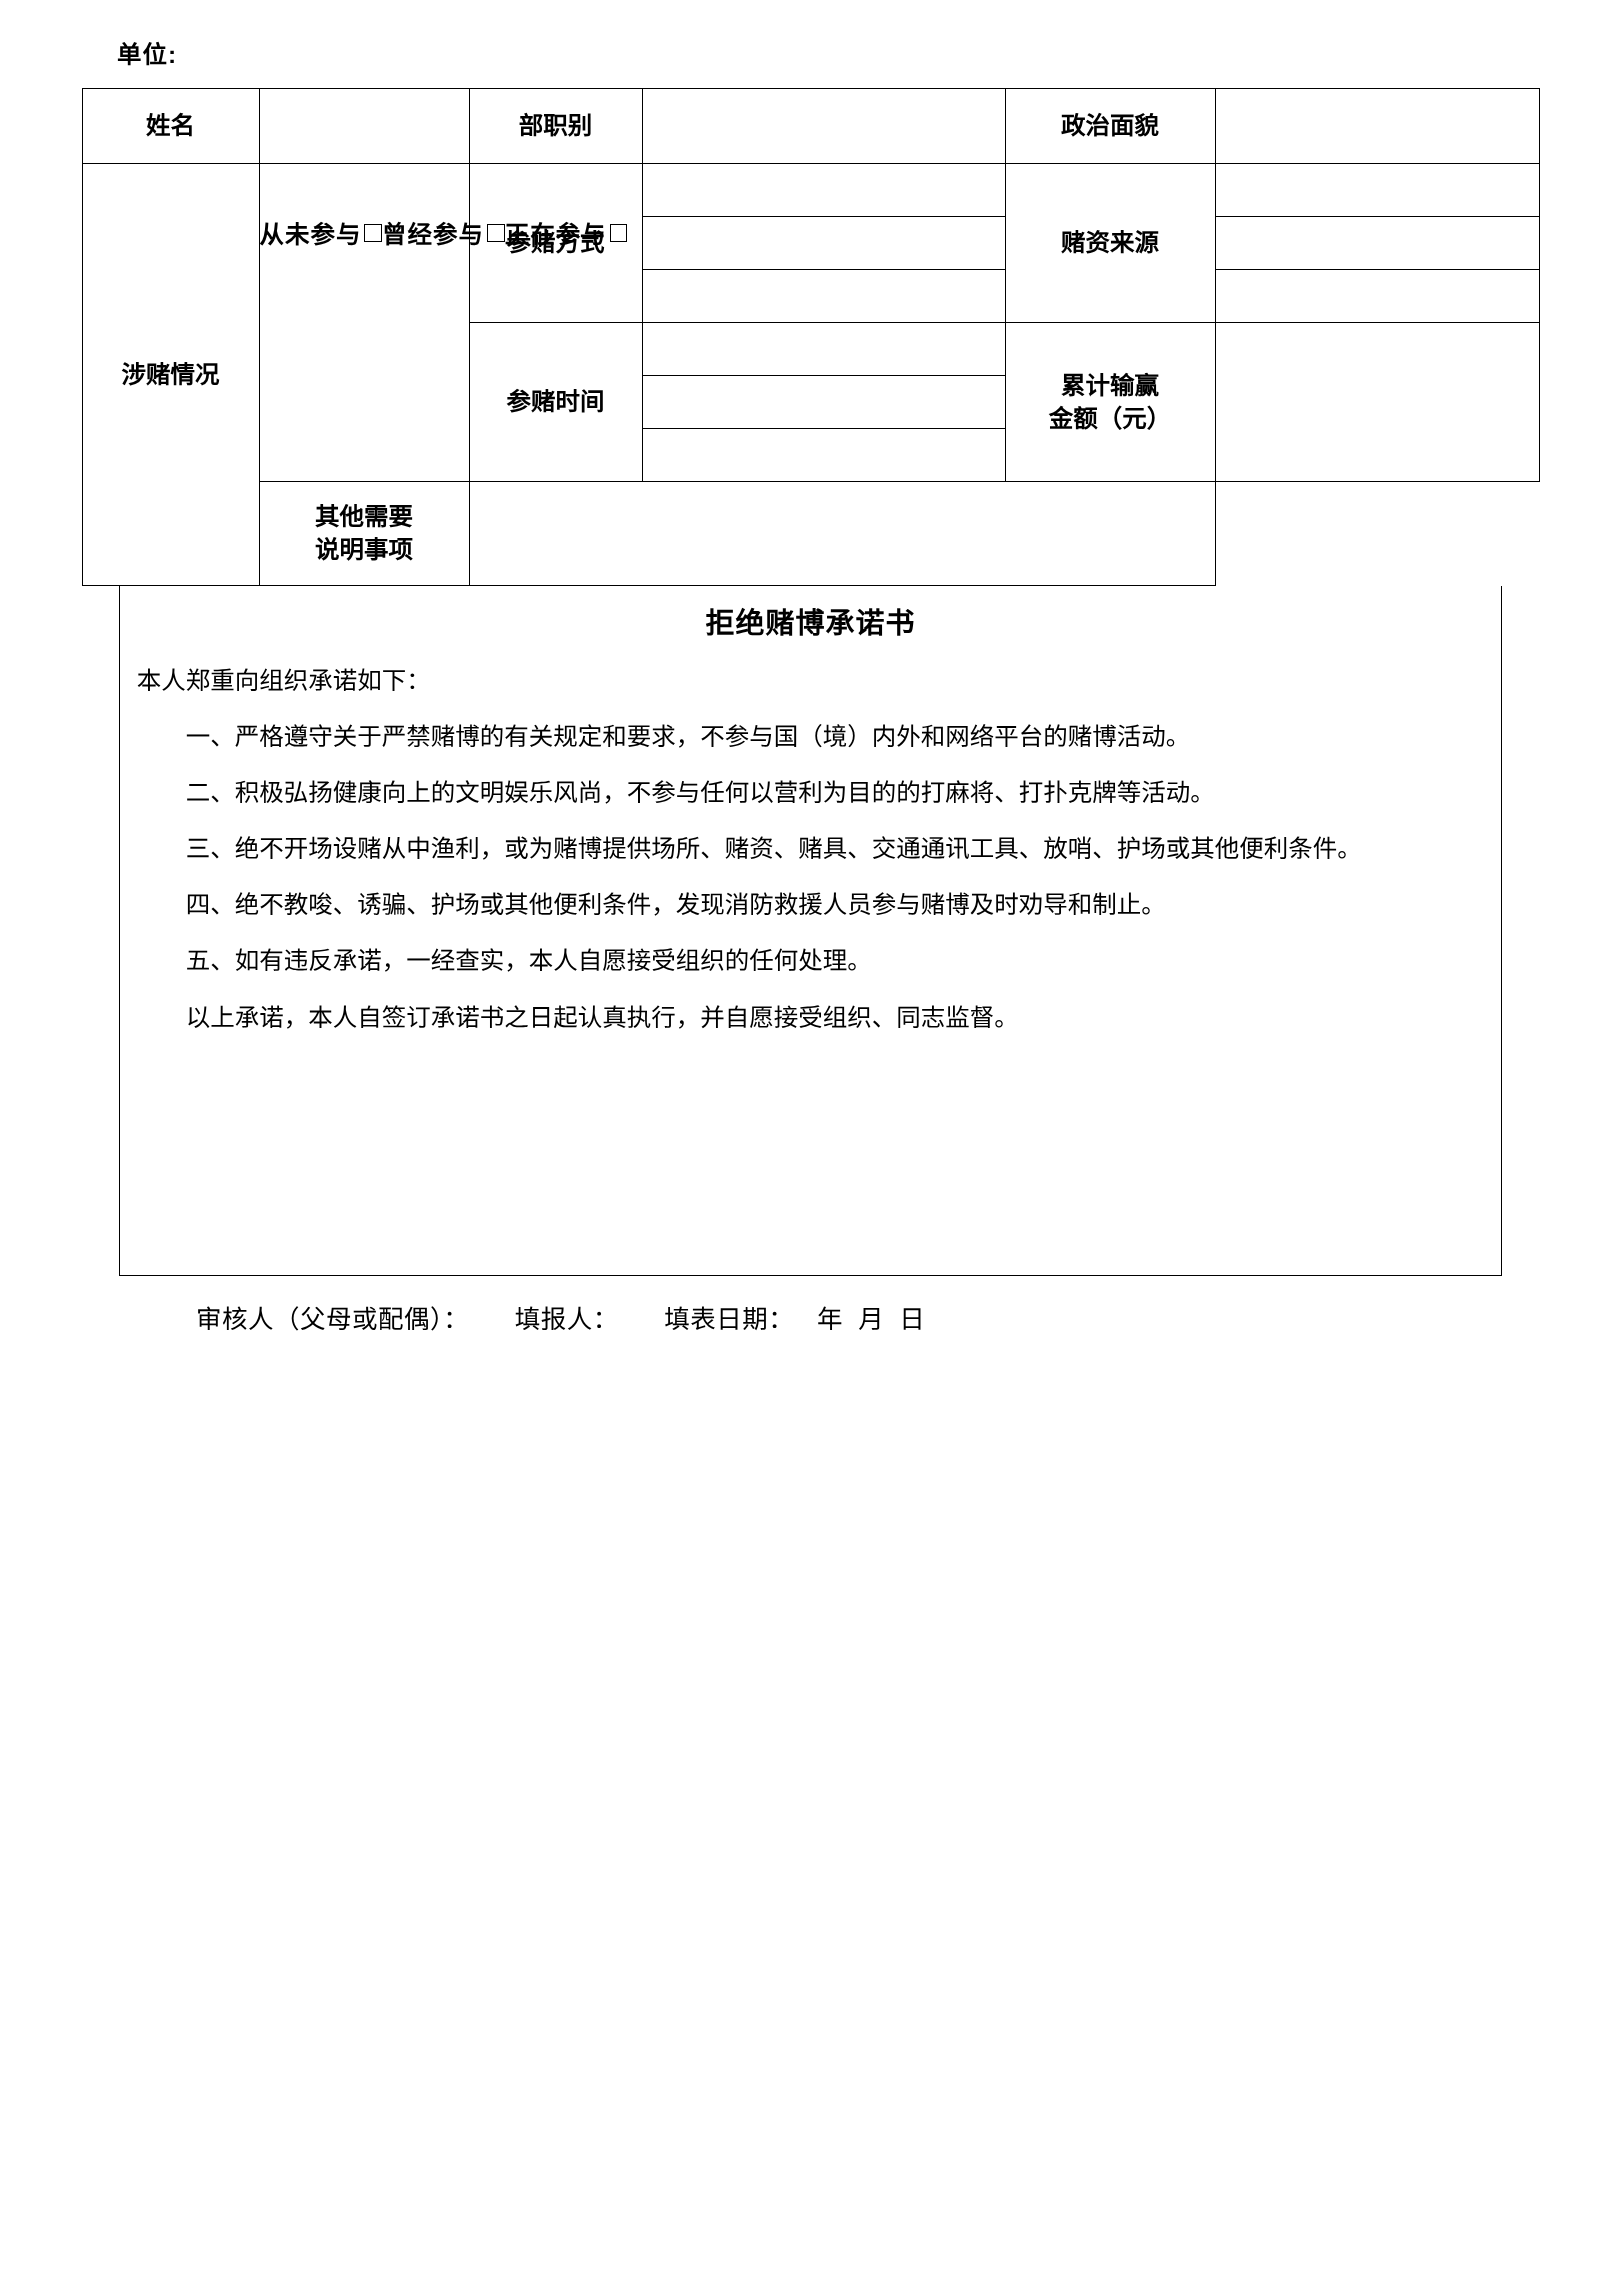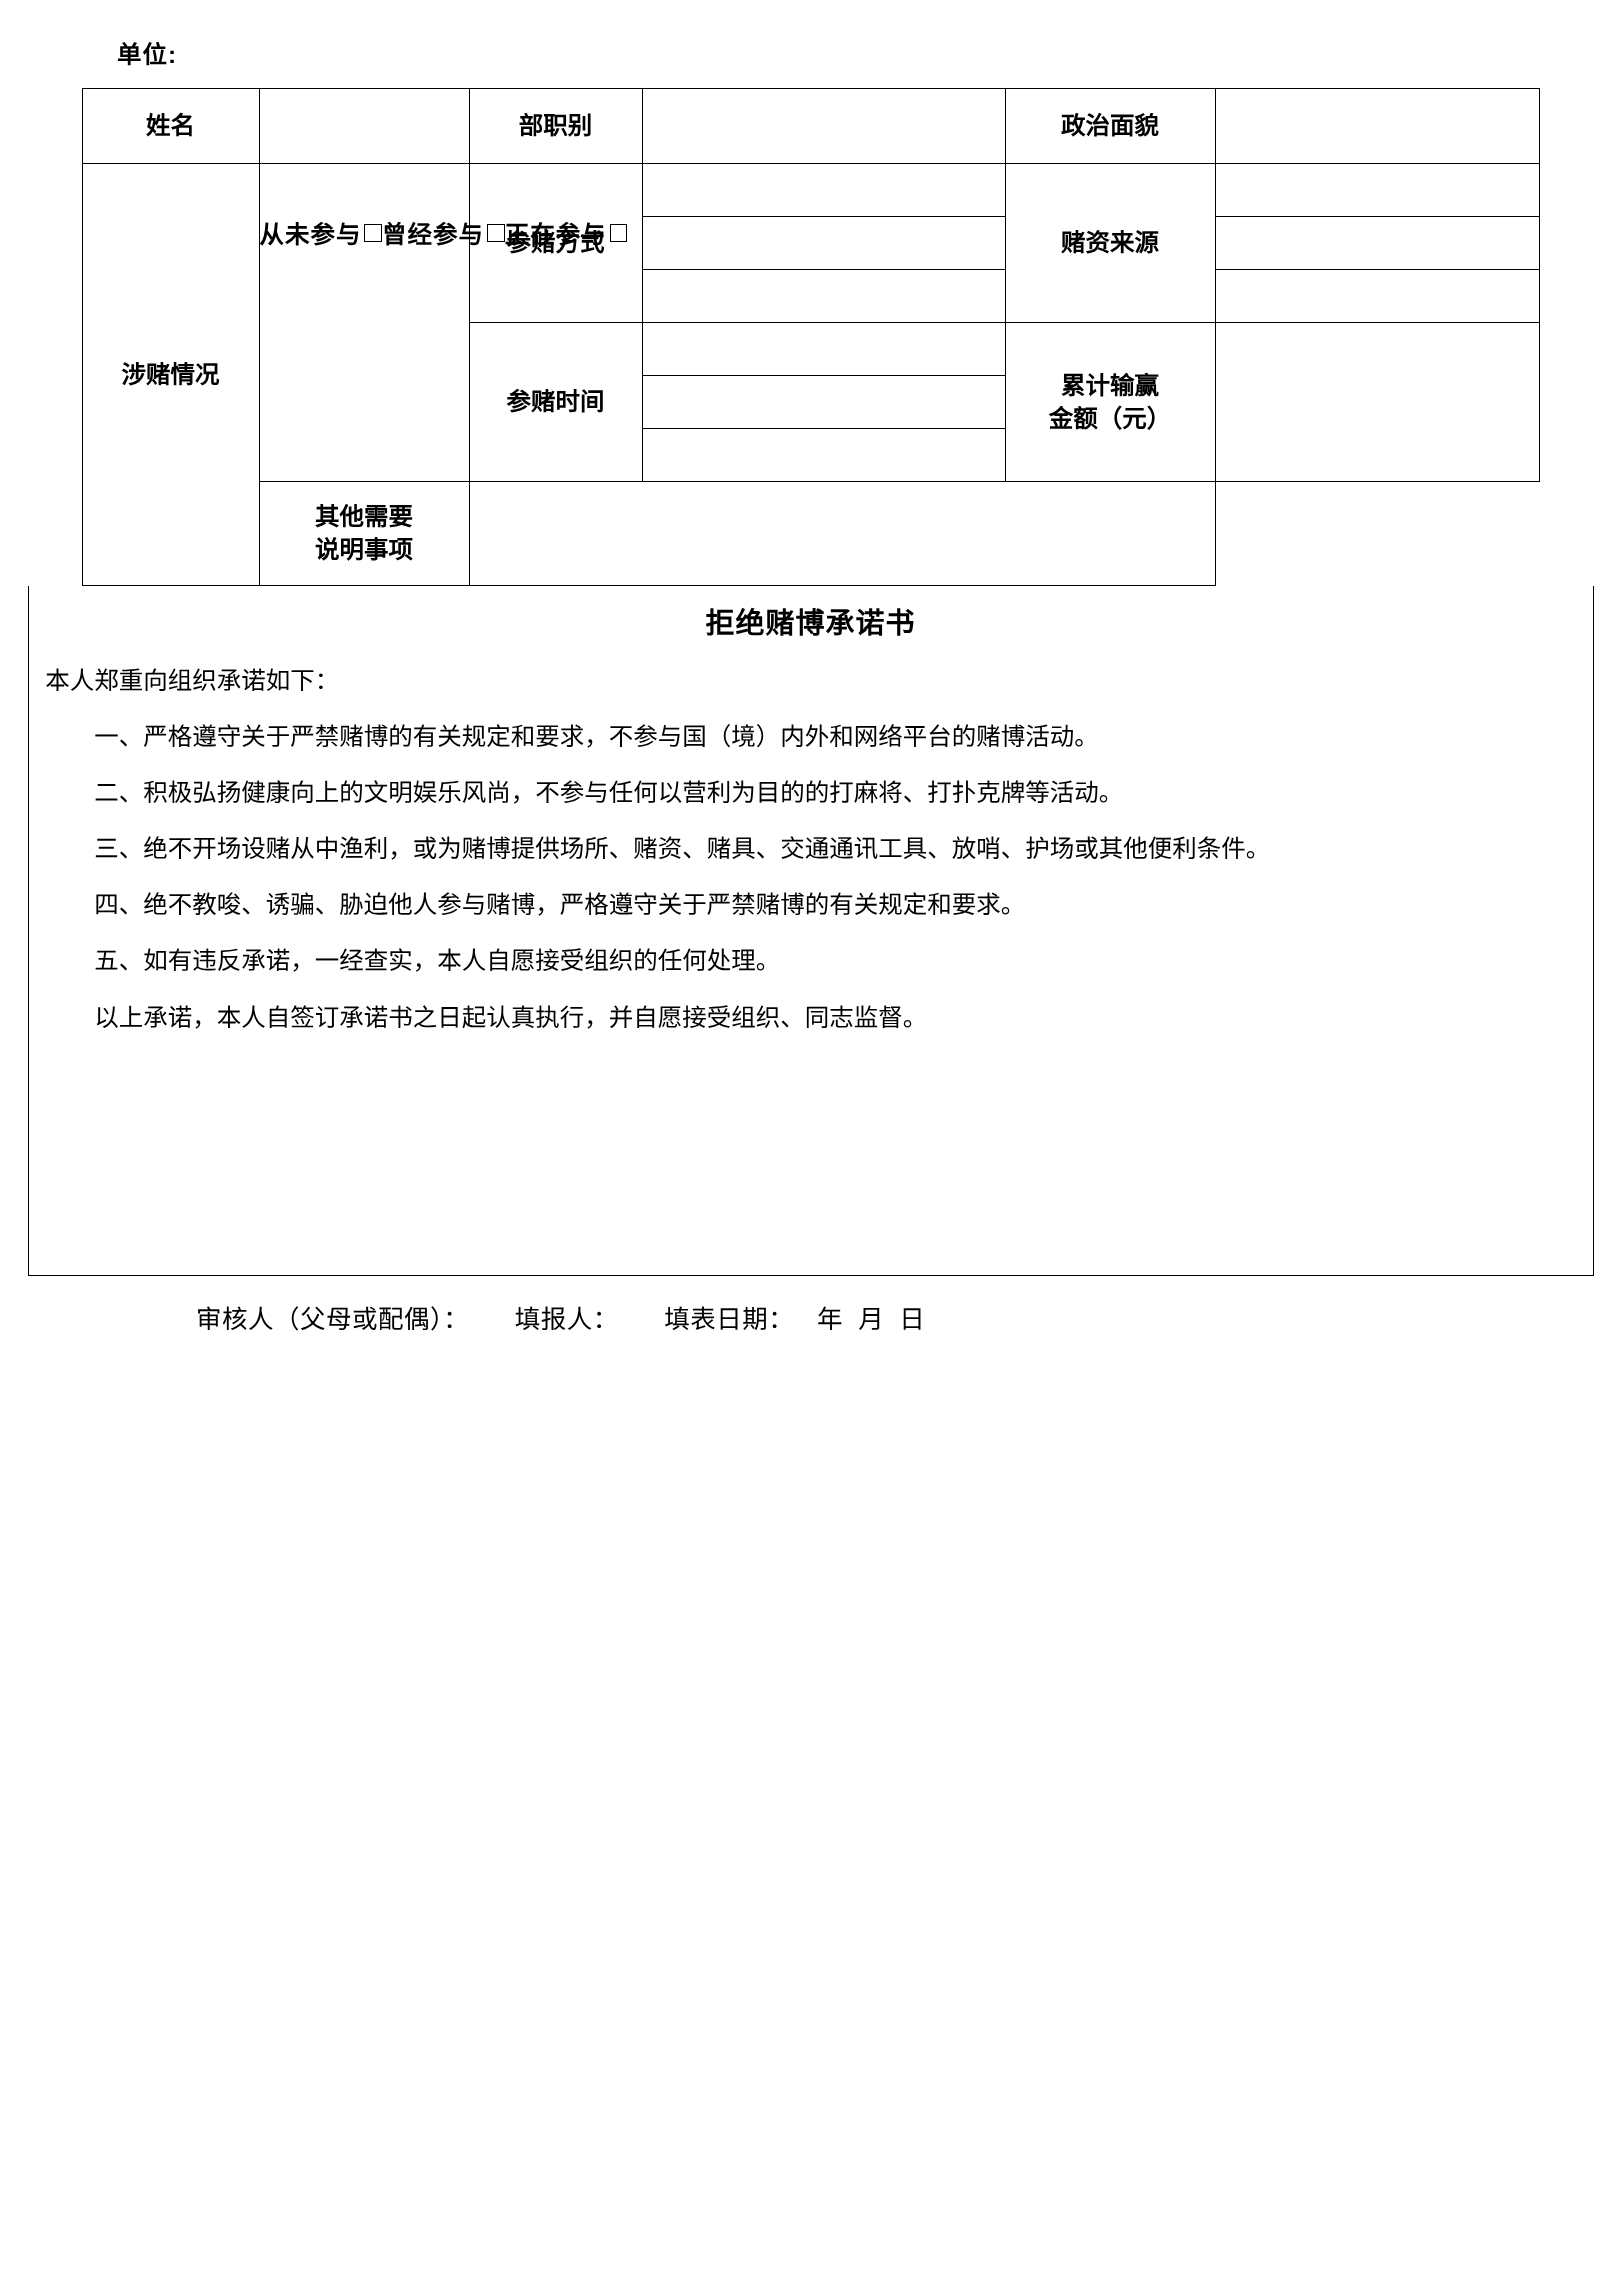--- a/index.html
+++ b/index.html
@@ -98,21 +98,21 @@
     border: 1.6px solid #000000;
     margin-left: 2.9px;
     vertical-align: 1px;
     background: #fff;
   }
 
   
   .pledge-cell {
     border: 1.6px solid #000000;
     border-top: none;
-    width: 1566px;
+    width: 1383px;
     box-sizing: border-box;
     padding: 0 0 17.6px 0;
   }
   .pledge-wrap {
     display: flex;
     justify-content: center;
   }
   .pledge-title {
     text-align: center;
     font-size: 29px;
@@ -235,21 +235,21 @@
   </div>
 
   <div class="pledge-wrap">
     <div class="pledge-cell">
       <div class="pledge-title">拒绝赌博承诺书</div>
       <div class="pledge-body">
         <p>本人郑重向组织承诺如下：</p>
         <p class="indent">一、严格遵守关于严禁赌博的有关规定和要求，不参与国（境）内外和网络平台的赌博活动。</p>
         <p class="indent">二、积极弘扬健康向上的文明娱乐风尚，不参与任何以营利为目的的打麻将、打扑克牌等活动。</p>
         <p class="indent">三、绝不开场设赌从中渔利，或为赌博提供场所、赌资、赌具、交通通讯工具、放哨、护场或其他便利条件。</p>
-        <p class="indent">四、绝不教唆、诱骗、胁迫他人参与赌博，严格遵守关于严禁赌博的有关规定和要求。</p>
+        <p class="indent">四、绝不教唆、诱骗、护场或其他便利条件，发现消防救援人员参与赌博及时劝导和制止。</p>
         <p class="indent">五、如有违反承诺，一经查实，本人自愿接受组织的任何处理。</p>
         <p class="indent">以上承诺，本人自签订承诺书之日起认真执行，并自愿接受组织、同志监督。</p>
         <div class="pledge-spacer"></div>
       </div>
     </div>
   </div>
 
   <div class="footer-line">审核人（父母或配偶）：      填报人：      填表日期：   年  月  日</div>
 
 </div>

